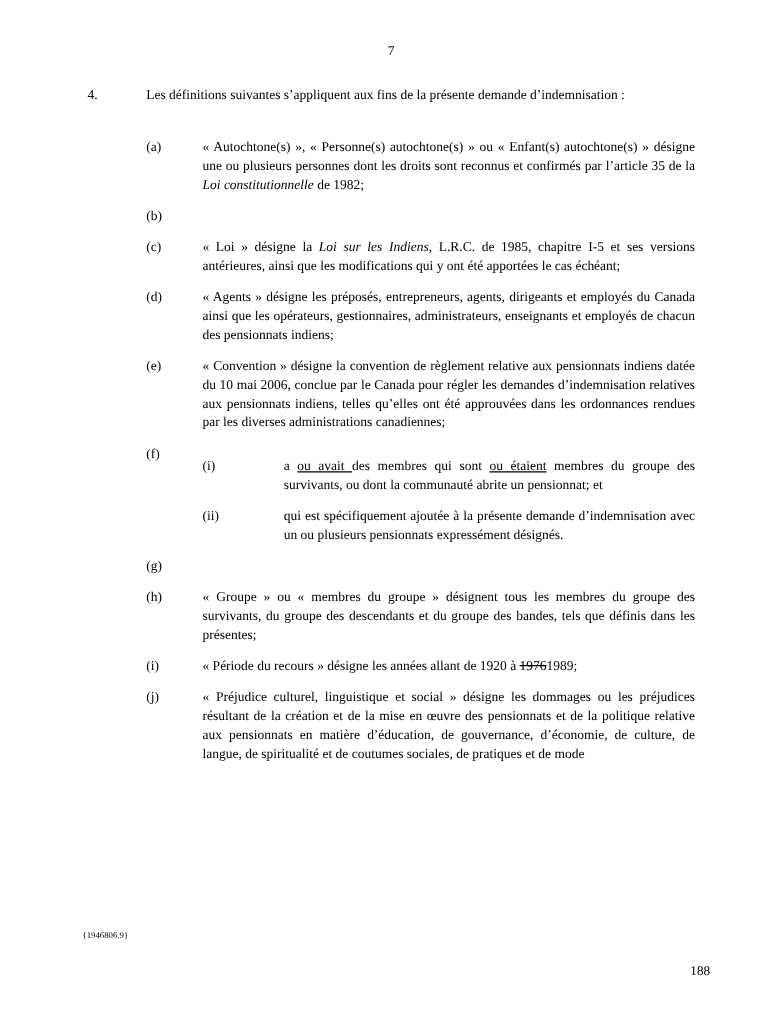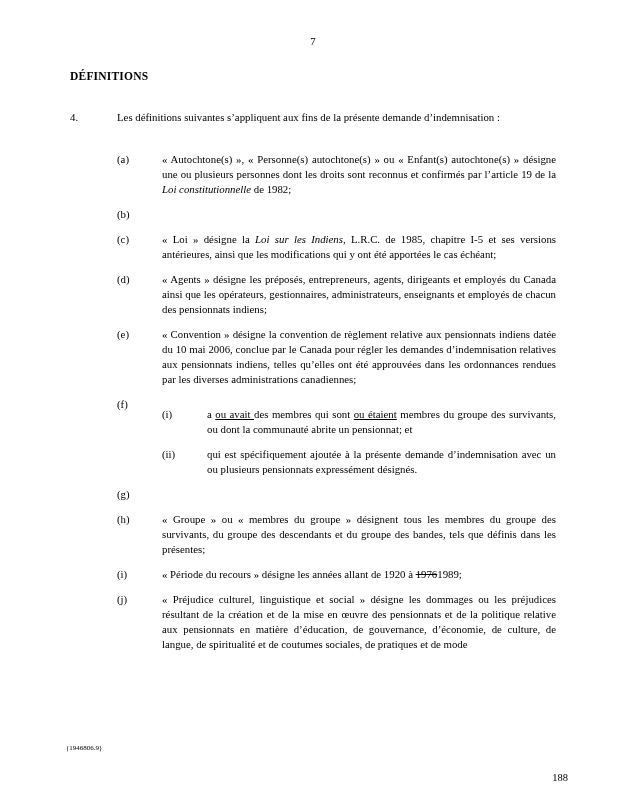--- a/index.html
+++ b/index.html
@@ -18,41 +18,40 @@
   .top-pagenum { text-align: center; margin: 0 0 20px 0; }
   .heading { font-weight: bold; font-size: 11.5px; margin: 0 0 26px 0; letter-spacing: 0.2px; }
   .intro { margin: 0 0 27px 0; white-space: nowrap; }
   .intro-num { display: inline-block; width: 47px; }
   .def-item { display: flex; margin: 0 0 10px 47px; }
   .def-label { width: 45px; flex-shrink: 0; }
   .def-body { flex: 1; min-width: 0; }
   .def-text { text-align: justify; }
   .sub-item { display: flex; margin-top: 10px; }
   .sub-label { width: 45px; flex-shrink: 0; }
-  .sub-body { flex: 1; min-width: 0; text-align: justify; }
+  .sub-body { flex: 1; min-width: 0; text-align: justify; margin-left: 20px; }
   .it { font-style: italic; }
   .un { text-decoration: underline; }
   .st { text-decoration: line-through; }
   .footer-left { position: absolute; left: 66px; top: 744px; font-size: 7px; line-height: 9px; }
   .footer-page { position: absolute; right: 55px; top: 770px; font-size: 10.5px; }
 </style>
 </head>
 <body>
 
 <div class="page">
   <div class="top-pagenum">7</div>
-  <div class="heading">DÉFINITIONS</div>
   <div class="intro">
     <span class="intro-num">4.</span><span>Les définitions suivantes s’appliquent aux fins de la présente demande d’indemnisation :</span>
   </div>
   <div id="definitions">
   <div class="def-item">
     <span class="def-label">(a)</span>
     <div class="def-body">
-      <div class="def-text"><span>« Autochtone(s) », « Personne(s) autochtone(s) » ou « Enfant(s) autochtone(s) » désigne une ou plusieurs personnes dont les droits sont reconnus et confirmés par l’article 19 de la </span><span class="it">Loi constitutionnelle</span><span> de 1982;</span></div>
+      <div class="def-text"><span>« Autochtone(s) », « Personne(s) autochtone(s) » ou « Enfant(s) autochtone(s) » désigne une ou plusieurs personnes dont les droits sont reconnus et confirmés par l’article 35 de la </span><span class="it">Loi constitutionnelle</span><span> de 1982;</span></div>
     </div>
   </div>
 
   <div class="def-item">
     <span class="def-label">(b)</span>
   </div>
 
   <div class="def-item">
     <span class="def-label">(c)</span>
     <div class="def-body">

